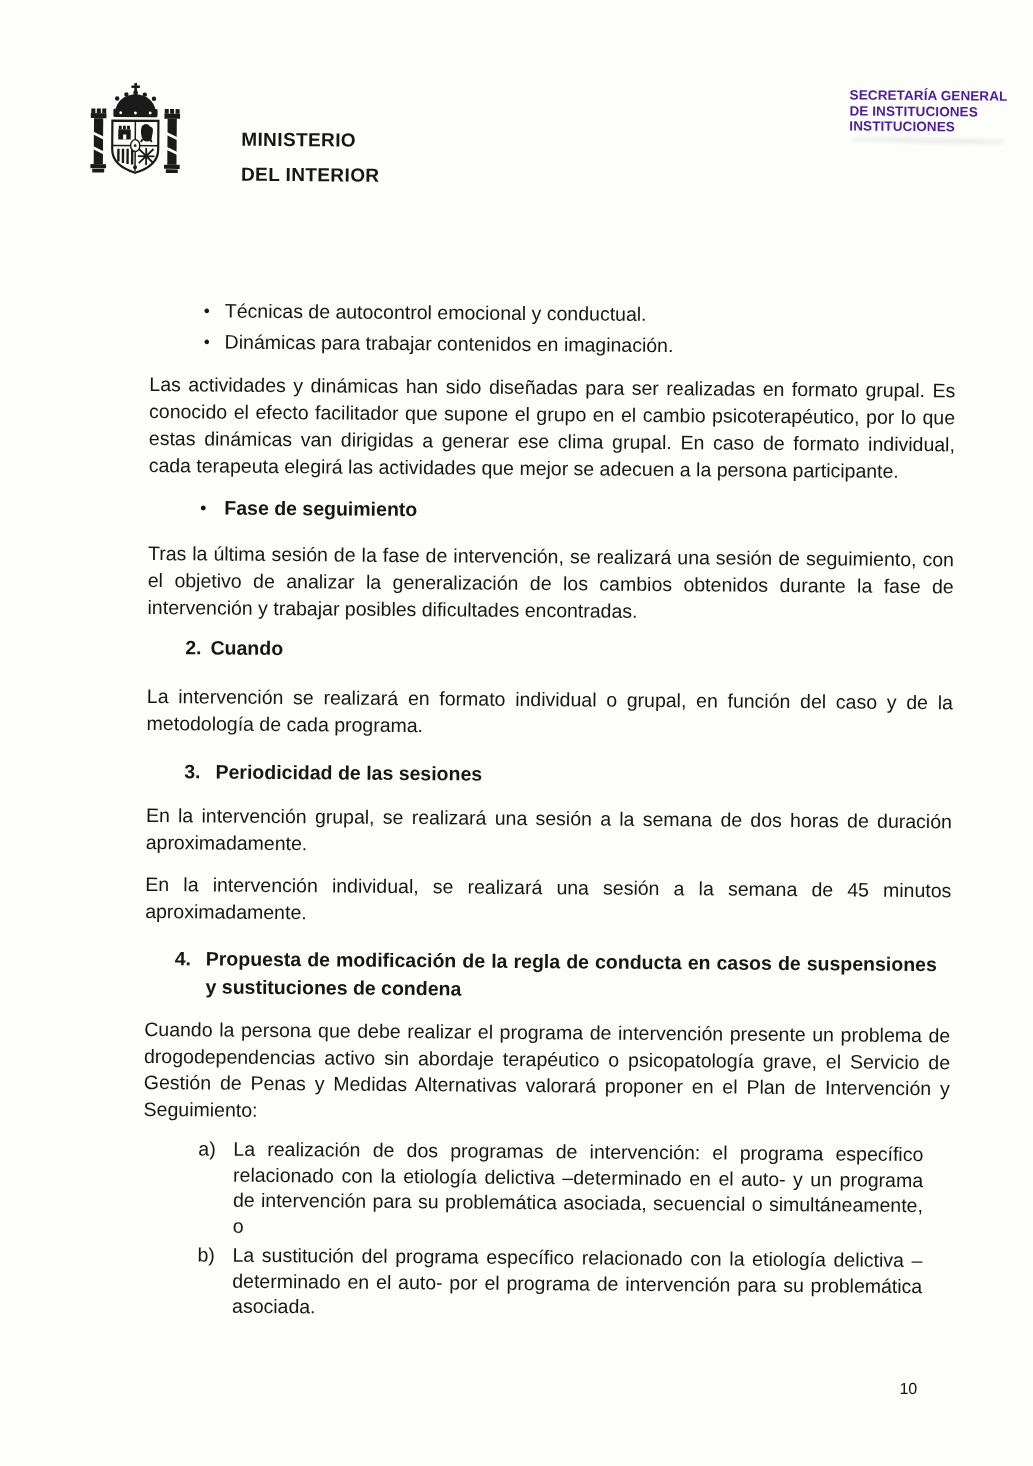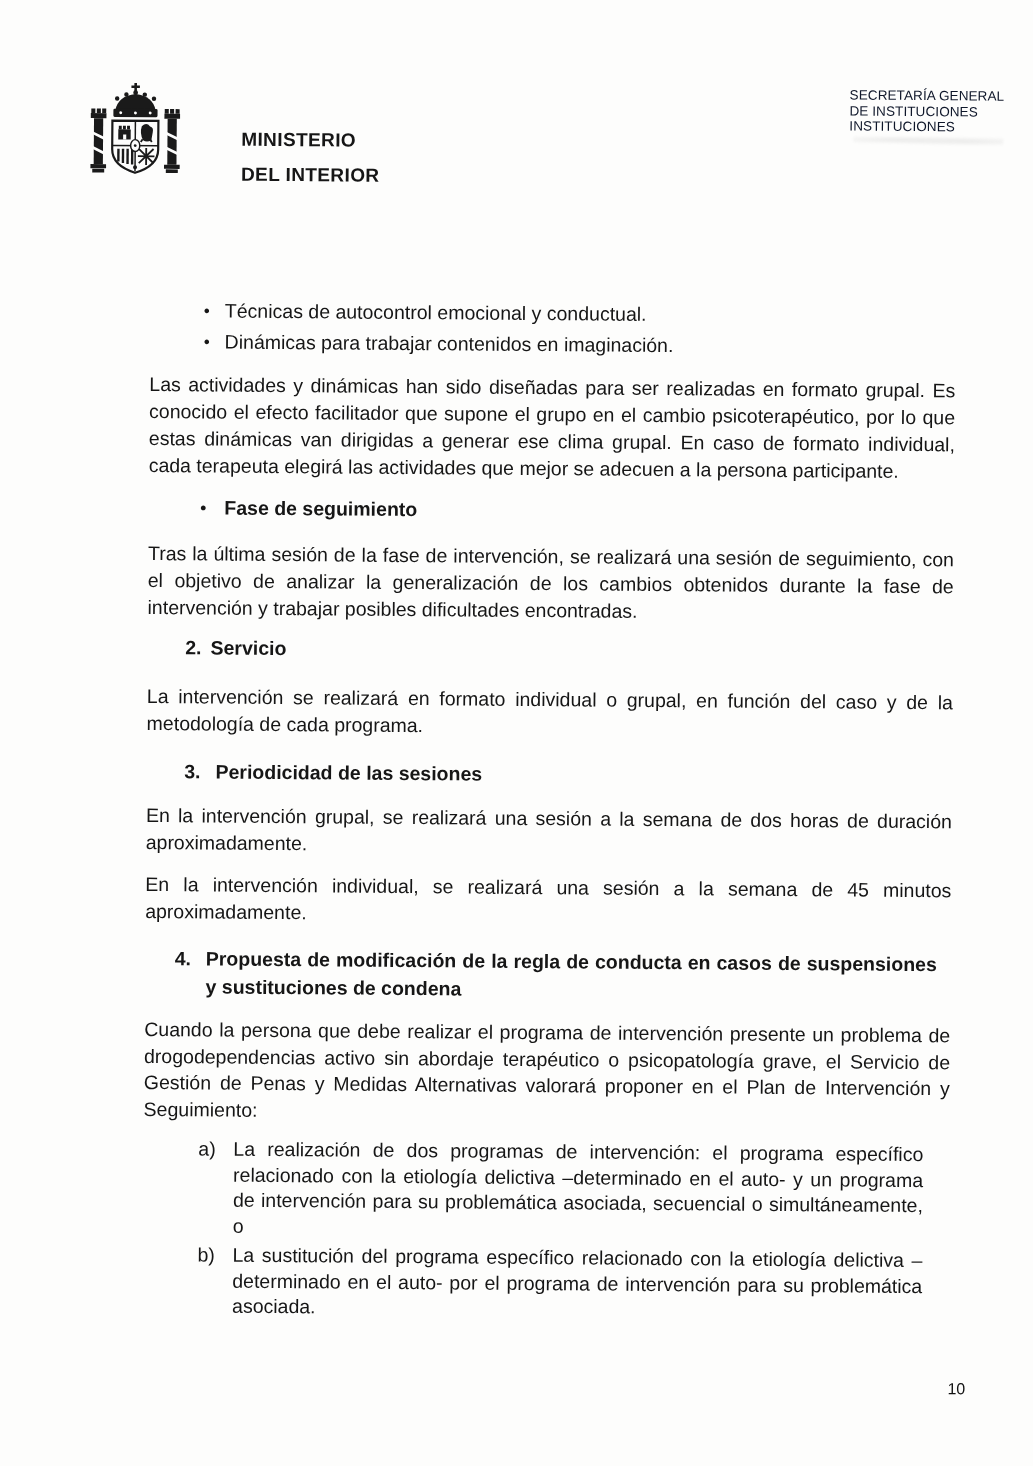--- a/index.html
+++ b/index.html
@@ -10,21 +10,21 @@
     overflow:hidden;
     font-family:"Liberation Sans","DejaVu Sans",sans-serif;
     color:#161616;
   }
   .tilt{position:absolute;inset:0;transform:rotate(0.45deg);transform-origin:150px 300px;}
 
   
   .logo{position:absolute;left:88px;top:82px;width:92px;height:98px;}
   .ministry{position:absolute;left:240px;top:121px;font-size:19px;font-weight:600;letter-spacing:.4px;}
   .ministry .m-line{height:35px;line-height:35px;}
-  .secretariat{position:absolute;left:848px;top:82px;font-size:13.5px;font-weight:normal;line-height:15.5px;letter-spacing:.1px;color:#0f172a;}
+  .secretariat{position:absolute;left:848px;top:82px;font-size:13.5px;font-weight:bold;line-height:15.5px;letter-spacing:.1px;color:#4c1d95;}
   .smudge{position:absolute;left:852px;top:129px;width:150px;height:10px;
     background:radial-gradient(ellipse at 30% 50%,#9a9a9a 0%,transparent 60%),
                radial-gradient(ellipse at 75% 60%,#9a9a9a 0%,transparent 55%);
     opacity:.18;filter:blur(1px);}
 
   
   .body{position:absolute;left:150px;top:295px;width:806px;font-size:19.5px;line-height:27px;}
   .para{text-align:justify;text-justify:inter-word;margin:0;}
 
   .bullet-row{display:flex;line-height:31px;padding-left:54px;}
@@ -46,21 +46,21 @@
   .h4 .num{width:31px;flex:none;}
   .h4 .htext{flex:1;text-align:justify;}
   .p6{margin-top:16px;line-height:26.5px;}
 
   .list{margin-top:14px;padding-left:55px;padding-right:26px;line-height:25.5px;}
   .list-item{display:flex;}
   .list-item + .list-item{margin-top:4px;}
   .list-item .lmark{flex:none;width:35px;}
   .list-item .ltext{flex:1;text-align:justify;}
 
-  .page-number{position:absolute;left:908px;top:1374px;font-size:16px;color:#111;margin-left:48px;}
+  .page-number{position:absolute;left:908px;top:1374px;font-size:16px;color:#111;}
 </style>
 </head>
 <body>
 
 <div class="page">
   <div class="tilt">
 
     <div class="logo">
       <svg viewBox="0 0 100 104" width="92" height="98" fill="#1a1a1a" stroke="none">
 
@@ -157,21 +157,21 @@
 
       <div class="h-fase">
         <span class="bmark">•</span>
         <span>Fase de seguimiento</span>
       </div>
 
       <p class="para p2">Tras la última sesión de la fase de intervención, se realizará una sesión de seguimiento, con el objetivo de analizar la generalización de los cambios obtenidos durante la fase de intervención y trabajar posibles dificultades encontradas.</p>
 
       <div class="h-num h2">
         <span class="num">2.</span>
-        <span>Servicio</span>
+        <span>Cuando</span>
       </div>
 
       <p class="para p3">La intervención se realizará en formato individual o grupal, en función del caso y de la metodología de cada programa.</p>
 
       <div class="h-num h3">
         <span class="num">3.</span>
         <span>Periodicidad de las sesiones</span>
       </div>
 
       <p class="para p4">En la intervención grupal, se realizará una sesión a la semana de dos horas de duración aproximadamente.</p>

